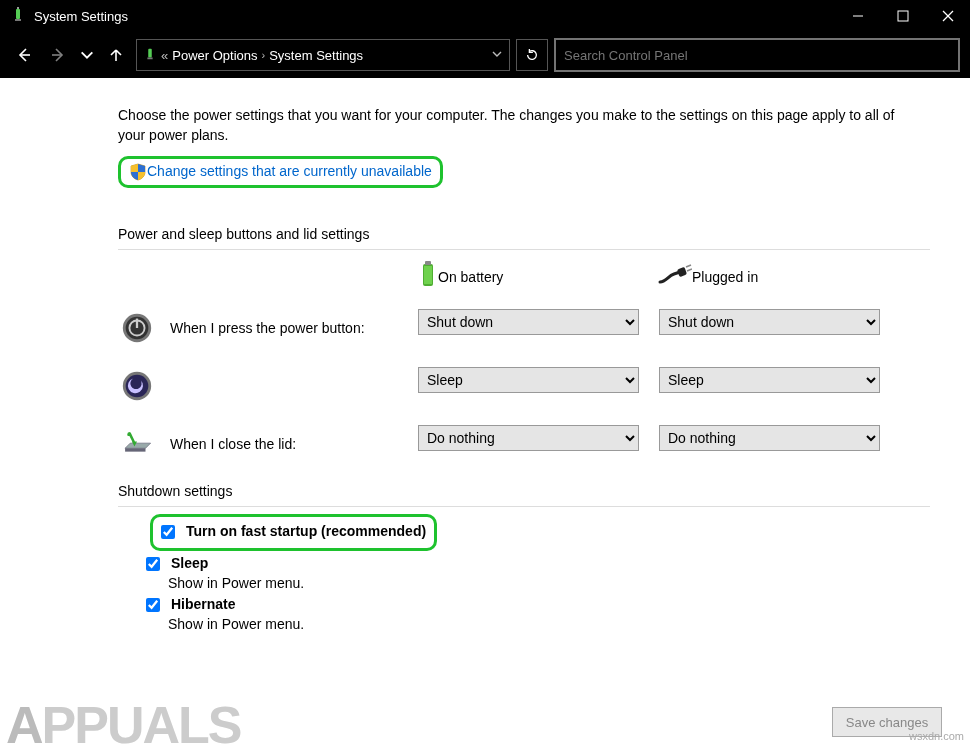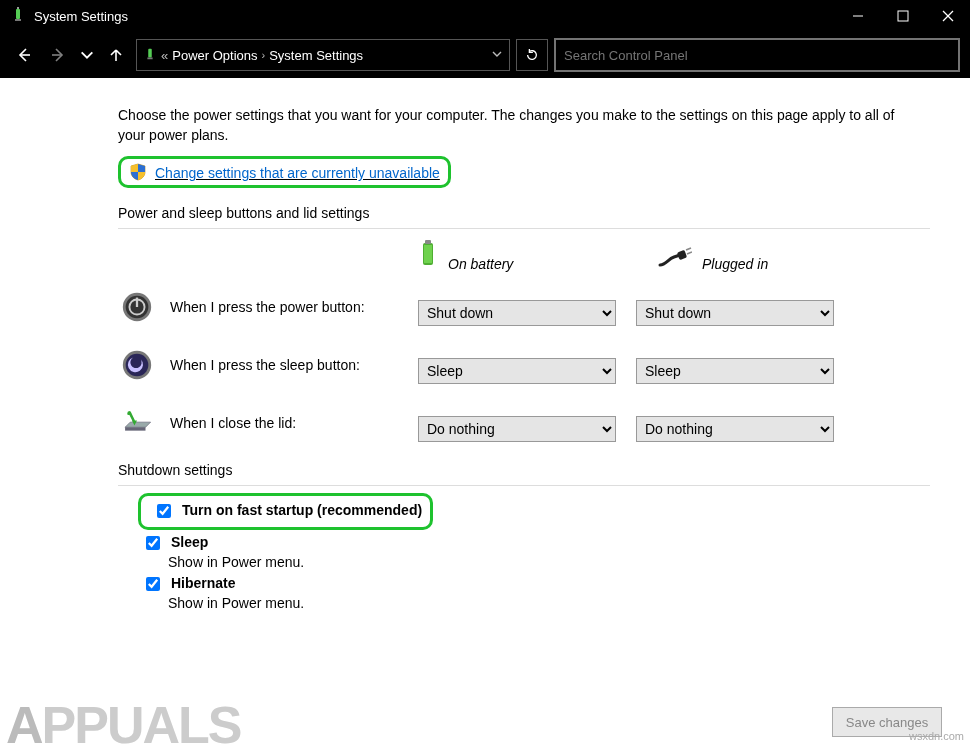--- a/index.html
+++ b/index.html
@@ -12,39 +12,39 @@
   .navbar { background:#000; height:46px; display:flex; align-items:center; padding:0 10px; gap:6px; color:#fff; }
   .nav-arrow { width:28px; height:28px; display:flex; align-items:center; justify-content:center; color:#fff; }
   .nav-arrow svg { width:16px; height:16px; }
   .addr-bar { flex:1; height:30px; border:1px solid #555; display:flex; align-items:center; padding:0 6px; color:#fff; gap:4px; font-size:13px; max-width:360px; }
   .addr-caret { margin-left:auto; }
   .nav-refresh { width:30px; height:30px; border:1px solid #555; display:flex; align-items:center; justify-content:center; color:#fff; }
   .searchbox { flex:1; height:30px; border:2px solid #737373; background:#000; color:#888; padding:0 8px; font-size:13px; }
   .content { padding:28px 40px 0 118px; position:relative; }
   .heading { color:#003399; font-size:20px; font-weight:400; margin-bottom:10px; }
   .intro { color:#000; line-height:1.4; max-width:800px; margin-bottom:11px; }
-  .change-link-wrap { display:inline-flex; align-items:flex-end; gap:8px; padding:4px 8px; border:3px solid #1ec22e; border-radius:10px;text-decoration:underline; }
+  .change-link-wrap { display:inline-flex; align-items:flex-start; gap:0; padding:4px 8px; border:3px solid #1ec22e; border-radius:10px; }
   .change-link { color:#0066cc; }
-  .section-title { margin-top:17px; margin-bottom:6px; color:#000; }
+  .section-title { margin-top:38px; margin-bottom:6px; color:#000; }
   .hr { border:none; border-top:1px solid #ddd; }
   .col-headers { display:flex; margin-left:300px; margin-top:10px; margin-bottom:16px; gap:40px; }
-  .col-headers > div { width:200px; display:flex; align-items:flex-end; gap:10px;font-style:italic; }
-  .row { display:flex; align-items:flex-end; margin-bottom:20px; }
+  .col-headers > div { width:200px; display:flex; align-items:center; gap:0; }
+  .row { display:flex; align-items:flex-start; margin-bottom:20px; }
   .row .label-area { display:flex; align-items:center; gap:14px; width:300px; }
   .row .icon { width:38px; height:38px; display:flex; align-items:center; justify-content:center; }
-  .row select { width:198px; height:26px; border:1px solid #999; background:#e5e5e5; font-size:14px; padding:0 4px; margin-right:20px; font-family:inherit; }
+  .row select { width:221px; height:26px; border:1px solid #999; background:#e5e5e5; font-size:14px; padding:0 4px; margin-right:20px; font-family:inherit; }
   .shutdown { margin-top:4px; }
   .sd-section-title { margin-bottom:6px; }
   .sd-item { margin-left:24px; margin-bottom:2px; }
   .sd-check { display:flex; align-items:flex-start; gap:8px; }
   .sd-check input { width:14px; height:14px; margin-top:2px; }
   .sd-check .sd-title { font-weight:700; }
   .sd-desc { margin-left:26px; color:#000; font-size:14px; line-height:1.4; }
   .sd-desc a { color:#0066cc; text-decoration:underline; }
-  .hl-box { border:3px solid #1ec22e; border-radius:10px; padding:6px 8px 6px 12px; margin-left:20px; margin-bottom:4px; display:inline-block; }
+  .hl-box { border:3px solid #1ec22e; border-radius:10px; padding:6px 8px 6px 4px; margin-left:32px; margin-bottom:4px; display:inline-block; }
   .footer-buttons { position:absolute; bottom:18px; right:28px; display:flex; gap:14px;margin-top:35px; }
   .btn { width:108px; height:28px; border:1px solid #aaa; background:#e8e8e8; font-size:13px; display:flex; align-items:center; justify-content:center; }
   .btn.disabled { color:#888; }
   .watermark { position:absolute; bottom:0; left:0; font-size:52px; font-weight:700; color:#ccc; letter-spacing:-2px; padding-left:6px; font-family: Tahoma, Arial, sans-serif; }
   .watermark .a-stack { display:inline-block; position:relative; color:#bbb; }
   .wsx { position:absolute; bottom:13px; right:6px; font-size:11px; color:#aaa; }
   .shield { width:18px; height:18px; }
   .icon-svg { width:34px; height:34px; }
   .chev { font-size:11px; color:#bbb; }
 </style>
@@ -190,21 +190,20 @@
 
   <div class="row">
     <div class="label-area">
       <span class="icon">
           <svg class="icon-svg" viewBox="0 0 36 36">
             <circle cx="18" cy="18" r="15" fill="#777"></circle>
             <circle cx="18" cy="18" r="12" fill="#2a2657"></circle>
             <path d="M22 12 A8 8 0 1 1 14 10 A6 6 0 1 0 22 12 Z" fill="#c8c0ff"></path>
           </svg>
         </span>
-      <span>When I press the sleep button:</span>
     </div>
     <select><option>Sleep</option></select>
     <select><option>Sleep</option></select>
   </div>
 
   <div class="row">
     <div class="label-area">
       <span class="icon">
           <svg class="icon-svg" viewBox="0 0 40 34">
             <path d="M6 22 L30 22 L36 16 L12 16 Z" fill="#9aa" stroke="#667" stroke-width="0.8"></path>

